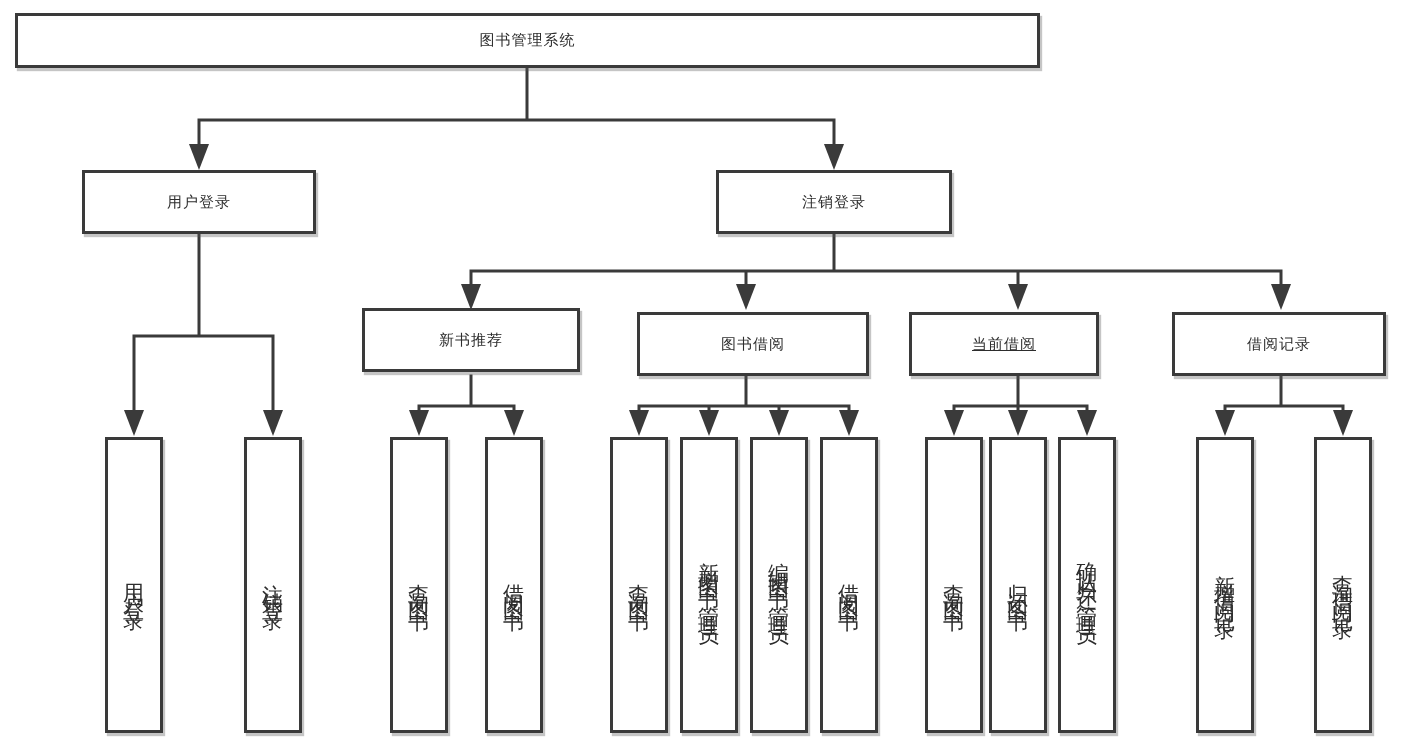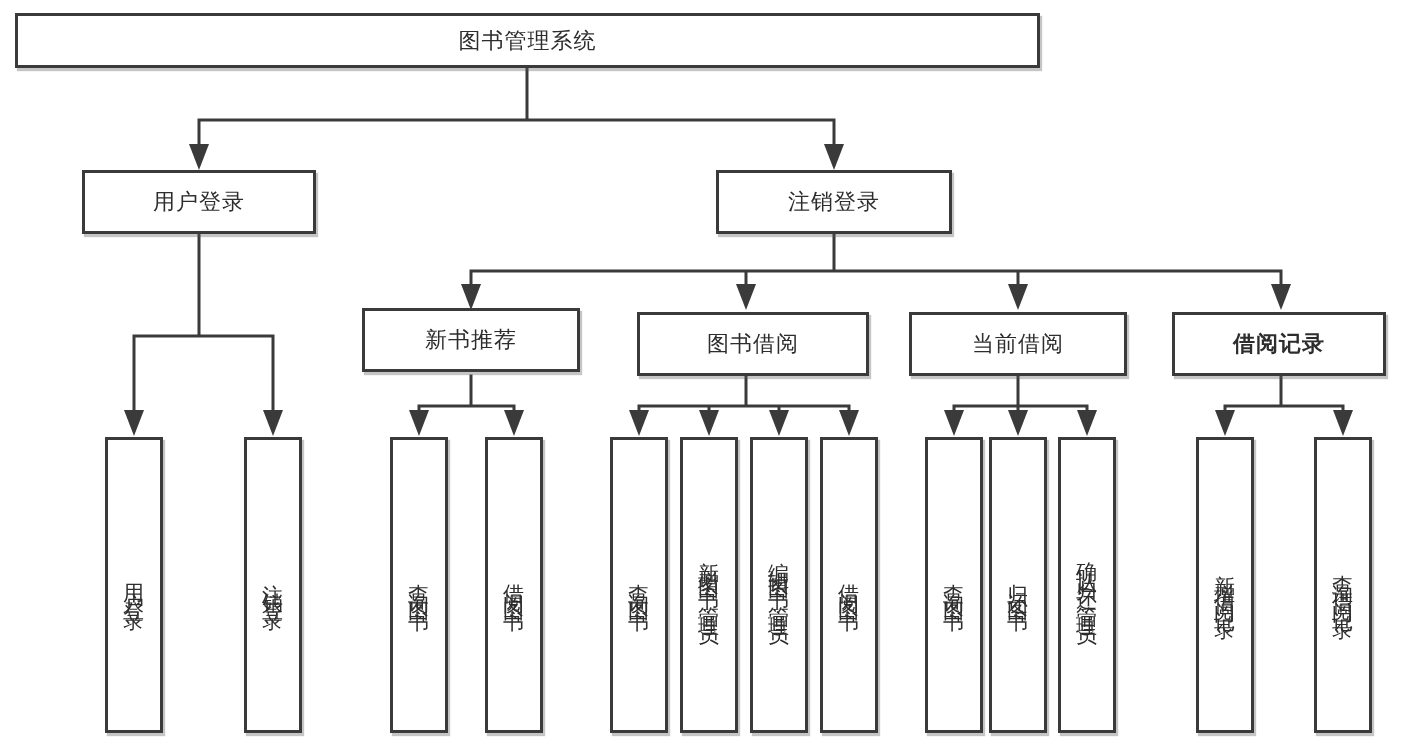--- a/index.html
+++ b/index.html
@@ -12,21 +12,21 @@
   }
   #connectors{position:absolute;left:0;top:0;width:1405px;height:747px;}
   .node{
     position:absolute;
     box-sizing:border-box;
     background:#ffffff;
     border:3px solid #3a3a3a;
     box-shadow:2px 3px 1px rgba(90,90,90,0.35);
     display:flex;align-items:center;justify-content:center;
     color:#2d2d2d;
-    font-size:22px;
+    font-size:15px;
     letter-spacing:1px;
     text-align:center;
     z-index:2;
   }
   .h-node{height:64px;}
   .root-node{left:15px;top:13px;width:1025px;height:55px;}
   .v-node{
     top:437px;width:58px;height:296px;
     writing-mode:vertical-rl;
     text-orientation:mixed;
@@ -82,22 +82,22 @@
     </g>
   </svg>
 
   <div class="node root-node">图书管理系统</div>
 
   <div class="node h-node" style="left:82px;top:170px;width:234px;">用户登录</div>
   <div class="node h-node" style="left:716px;top:170px;width:236px;">注销登录</div>
 
   <div class="node h-node" style="left:362px;top:308px;width:218px;">新书推荐</div>
   <div class="node h-node" style="left:637px;top:312px;width:232px;">图书借阅</div>
-  <div class="node h-node" style="left:909px;top:312px;width:218px;">当前借阅</div>
-  <div class="node h-node" style="left:1172px;top:312px;width:214px;font-weight:bold;">借阅记录</div>
+  <div class="node h-node" style="left:909px;top:312px;width:190px;text-decoration:underline;">当前借阅</div>
+  <div class="node h-node" style="left:1172px;top:312px;width:214px;">借阅记录</div>
 
   <div class="node v-node" style="left:105px;">用户登录</div>
   <div class="node v-node" style="left:244px;">注销登录</div>
 
   <div class="node v-node" style="left:390px;">查询图书</div>
   <div class="node v-node" style="left:485px;">借阅图书</div>
 
   <div class="node v-node" style="left:610px;">查询图书</div>
   <div class="node v-node" style="left:680px;">新增图书（管理员）</div>
   <div class="node v-node" style="left:750px;">编辑图书（管理员）</div>

